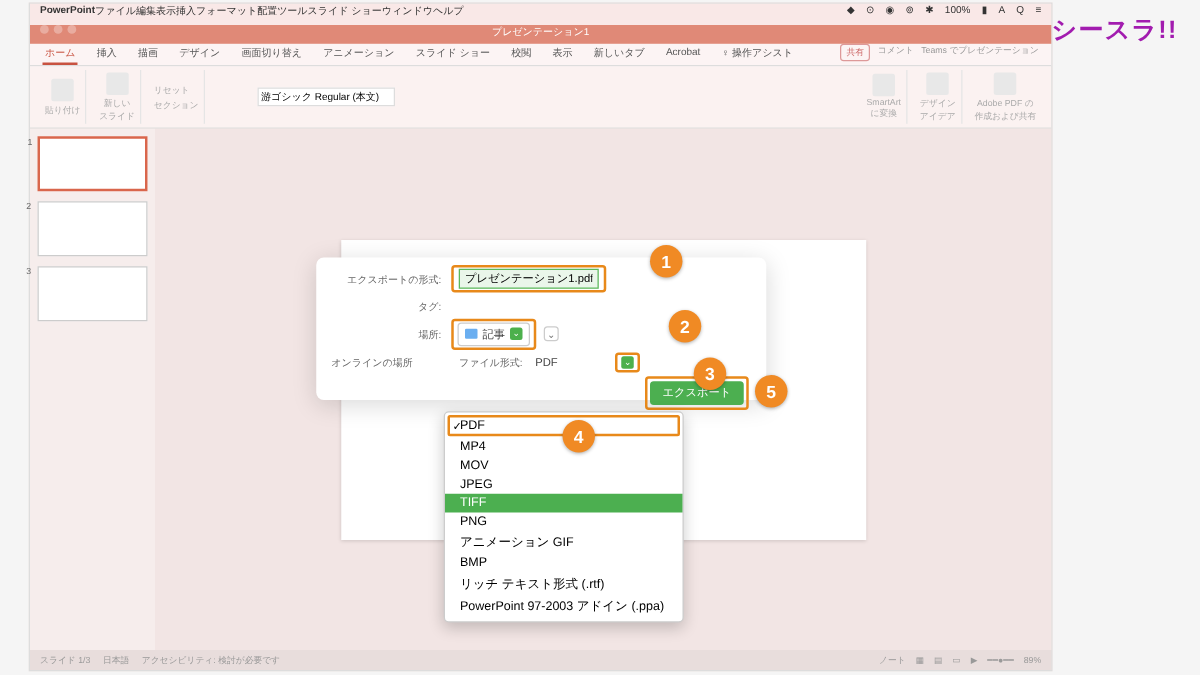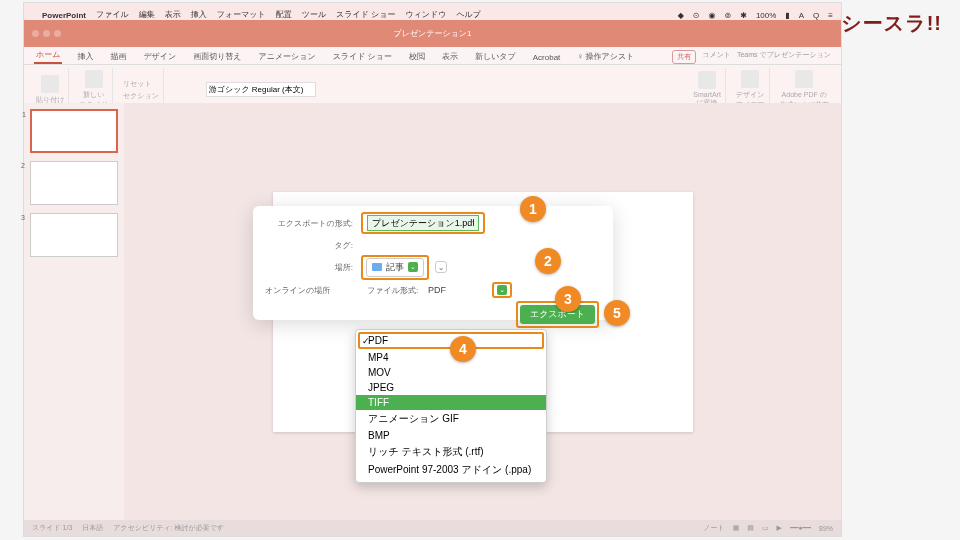--- a/index.html
+++ b/index.html
@@ -1,26 +1,26 @@
 <!DOCTYPE html>
 <html><head>
 <meta charset="utf-8">
 <style>
 * { margin: 0; padding: 0; box-sizing: border-box; font-family: -apple-system, "Hiragino Sans", sans-serif; }
 body { width: 960px; height: 540px; background: #f5f5f5; position: relative; overflow: hidden; }
 .screenshot { position: absolute; left: 23px; top: 2px; width: 819px; height: 535px; background: #f8e9e8; border: 1px solid #ddd; }
-.mac-menubar { height: 17px; background: rgba(248,232,231,0.9); display: flex; align-items: flex-end; font-size: 8px; padding: 0 8px; gap: 10px; color: #333; }
+.mac-menubar { height: 17px; background: rgba(248,232,231,0.9); display: flex; align-items: flex-start; font-size: 8px; padding: 0 8px; color: #333; }
 .mac-menubar .apple { font-size: 10px; }
 .mac-menubar .app { font-weight: bold; }
 .mac-menubar .right { margin-left: auto; display: flex; gap: 9px; align-items: center; font-size: 8px; }
-.titlebar { height: 27px; background: #e08977; display: flex; align-items: center; font-size: 8px; color: #fff; position: relative; }
+.titlebar { height: 15px; background: #e08977; display: flex; font-size: 8px; color: #fff; position: relative; }
 .titlebar .dots { display: flex; gap: 4px; padding-left: 8px; }
 .titlebar .dot { width: 7px; height: 7px; border-radius: 50%; background: rgba(255,255,255,0.3); }
 .titlebar .title { position: absolute; left: 50%; transform: translateX(-50%); }
-.ribbon-tabs { height: 18px; background: rgba(255,255,255,0.5); display: flex; align-items: flex-end; font-size: 8px; padding: 0 10px; gap: 13px; color: #555; border-bottom: 1px solid #ddd; }
+.ribbon-tabs { height: 18px; background: rgba(255,255,255,0.5); display: flex; align-items: flex-start; font-size: 8px; padding: 0 10px; gap: 13px; color: #555; border-bottom: 1px solid #ddd; }
 .ribbon-tabs .tab { padding: 2px 2px; cursor: pointer; }
 .ribbon-tabs .tab.active { border-bottom: 2px solid #c85240; color: #c85240; }
 .ribbon-tabs .right { margin-left: auto; display: flex; gap: 6px; font-size: 7px; color: #999; }
 .ribbon-tools { height: 50px; background: rgba(255,255,255,0.4); display: flex; align-items: center; font-size: 7px; padding: 3px 8px; gap: 6px; color: #aaa; border-bottom: 1px solid #ddd; }
 .tool-group { display: flex; flex-direction: column; align-items: center; gap: 2px; padding: 0 4px; border-right: 1px solid #e5e5e5; height: 100%; justify-content: center; }
 .tool-icon { width: 18px; height: 18px; background: #e8e8e8; border-radius: 2px; }
 .main-area { position: absolute; top: 100px; left: 0; right: 0; bottom: 16px; display: flex; background: #f2e5e4; }
 .thumbs { width: 100px; background: rgba(255,255,255,0.3); padding: 6px; display: flex; flex-direction: column; gap: 8px; }
 .thumb { border: 1px solid #ccc; background: #fff; height: 44px; position: relative; }
 .thumb.sel { border: 2px solid #d9664c; }
@@ -49,21 +49,21 @@
 .export-btn { background: #4caf50; color: #fff; border: none; border-radius: 3px; padding: 3px 10px; font-size: 9px; cursor: pointer; }
 
 .dropdown { position: absolute; left: 355px; top: 329px; width: 192px; background: #fff; border: 1px solid #ccc; border-radius: 4px; box-shadow: 0 4px 12px rgba(0,0,0,0.2); padding: 3px 0; font-size: 10px; }
 .dropdown .item { padding: 2px 12px; display: flex; align-items: center; cursor: pointer; position: relative; }
 .dropdown .item .check { position: absolute; left: 2px; font-size: 9px; }
 .dropdown .item.highlight { background: #4caf50; color: #fff; }
 .dropdown .first-hl { border: 2px solid #e8891a; border-radius: 2px; margin: -1px 2px 1px 2px; padding: 1px 8px; }
 
 .callout { position: absolute; width: 26px; height: 26px; background: #f08a24; border-radius: 50%; color: #fff; display: flex; align-items: center; justify-content: center; font-weight: bold; font-size: 14px; box-shadow: 0 1px 3px rgba(0,0,0,0.3); }
 
-.brand { position: absolute; right: 18px; top: 10px; color: #7f1d1d; font-weight: 900; font-size: 20px; letter-spacing: 1px; }
+.brand { position: absolute; right: 18px; top: 10px; color: #a21caf; font-weight: 900; font-size: 20px; letter-spacing: 1px; }
 </style>
 </head>
 <body>
 
 <div class="screenshot">
   <div class="mac-menubar">
     <span class="apple"></span>
     <span class="app">PowerPoint</span>
     <span>ファイル</span>
     <span>編集</span>
@@ -224,20 +224,21 @@
 
 <div class="dropdown">
   <div class="item first-hl">
       <span class="check">✓</span>
       <span>PDF</span>
     </div>
   <div class="item">MP4</div>
   <div class="item">MOV</div>
   <div class="item">JPEG</div>
   <div class="item highlight">TIFF</div>
+  <div class="item">PNG</div>
   <div class="item">アニメーション GIF</div>
   <div class="item">BMP</div>
   <div class="item">リッチ テキスト形式 (.rtf)</div>
   <div class="item">PowerPoint 97-2003 アドイン (.ppa)</div>
 </div>
 
 <div class="callout" style="left:520px;top:196px;">1</div>
 <div class="callout" style="left:535px;top:248px;">2</div>
 <div class="callout" style="left:555px;top:286px;">3</div>
 <div class="callout" style="left:450px;top:336px;">4</div>

